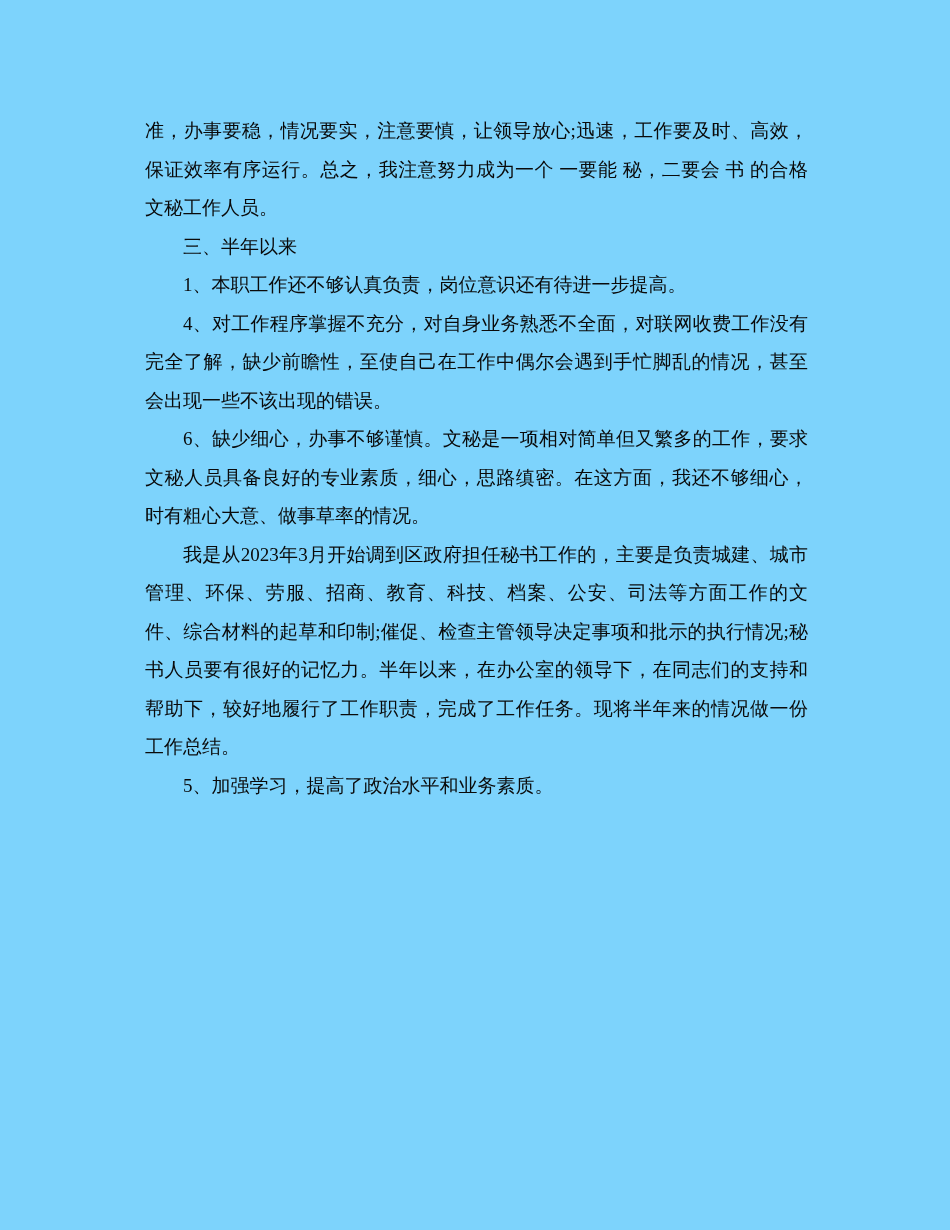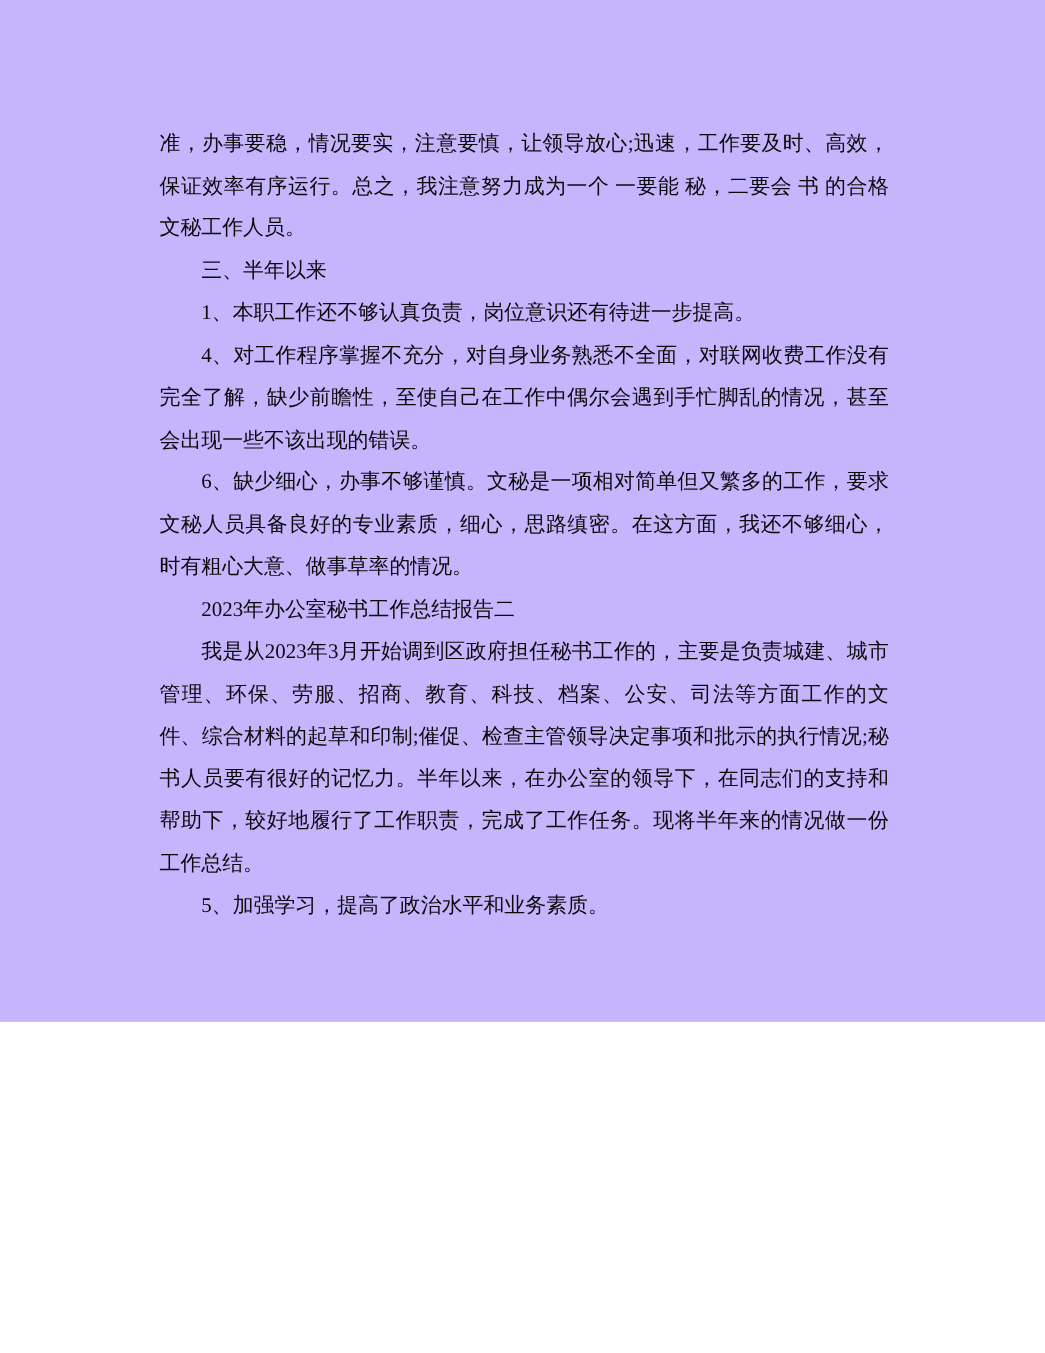--- a/index.html
+++ b/index.html
@@ -9,22 +9,22 @@
   }
   body {
     width: 950px;
     height: 1230px;
     overflow: hidden;
     font-family: "Liberation Serif", "DejaVu Serif", serif;
   }
   .page {
     box-sizing: border-box;
     width: 950px;
-    height: 929px;
-    background: #c4b5fd;
+    height: 1230px;
+    background: #7dd3fc;
     padding: 112px 142px 63px 145px;
   }
   .doc-body p {
     margin: 0;
     padding: 0;
     font-size: 19px;
     line-height: 38.5px;
     color: #0a0a0a;
     text-align: justify;
     text-justify: inter-ideograph;
@@ -37,17 +37,16 @@
 </head>
 <body>
 
 <div class="page">
   <div class="doc-body">
       <p class="">准，办事要稳，情况要实，注意要慎，让领导放心;迅速，工作要及时、高效，保证效率有序运行。总之，我注意努力成为一个 一要能 秘，二要会 书 的合格文秘工作人员。</p>
       <p class="indent">三、半年以来</p>
       <p class="indent">1、本职工作还不够认真负责，岗位意识还有待进一步提高。</p>
       <p class="indent">4、对工作程序掌握不充分，对自身业务熟悉不全面，对联网收费工作没有完全了解，缺少前瞻性，至使自己在工作中偶尔会遇到手忙脚乱的情况，甚至会出现一些不该出现的错误。</p>
       <p class="indent">6、缺少细心，办事不够谨慎。文秘是一项相对简单但又繁多的工作，要求文秘人员具备良好的专业素质，细心，思路缜密。在这方面，我还不够细心，时有粗心大意、做事草率的情况。</p>
-      <p class="indent">2023年办公室秘书工作总结报告二</p>
       <p class="indent">我是从2023年3月开始调到区政府担任秘书工作的，主要是负责城建、城市管理、环保、劳服、招商、教育、科技、档案、公安、司法等方面工作的文件、综合材料的起草和印制;催促、检查主管领导决定事项和批示的执行情况;秘书人员要有很好的记忆力。半年以来，在办公室的领导下，在同志们的支持和帮助下，较好地履行了工作职责，完成了工作任务。现将半年来的情况做一份工作总结。</p>
       <p class="indent">5、加强学习，提高了政治水平和业务素质。</p>
     </div>
 </div>
 
 </body></html>

